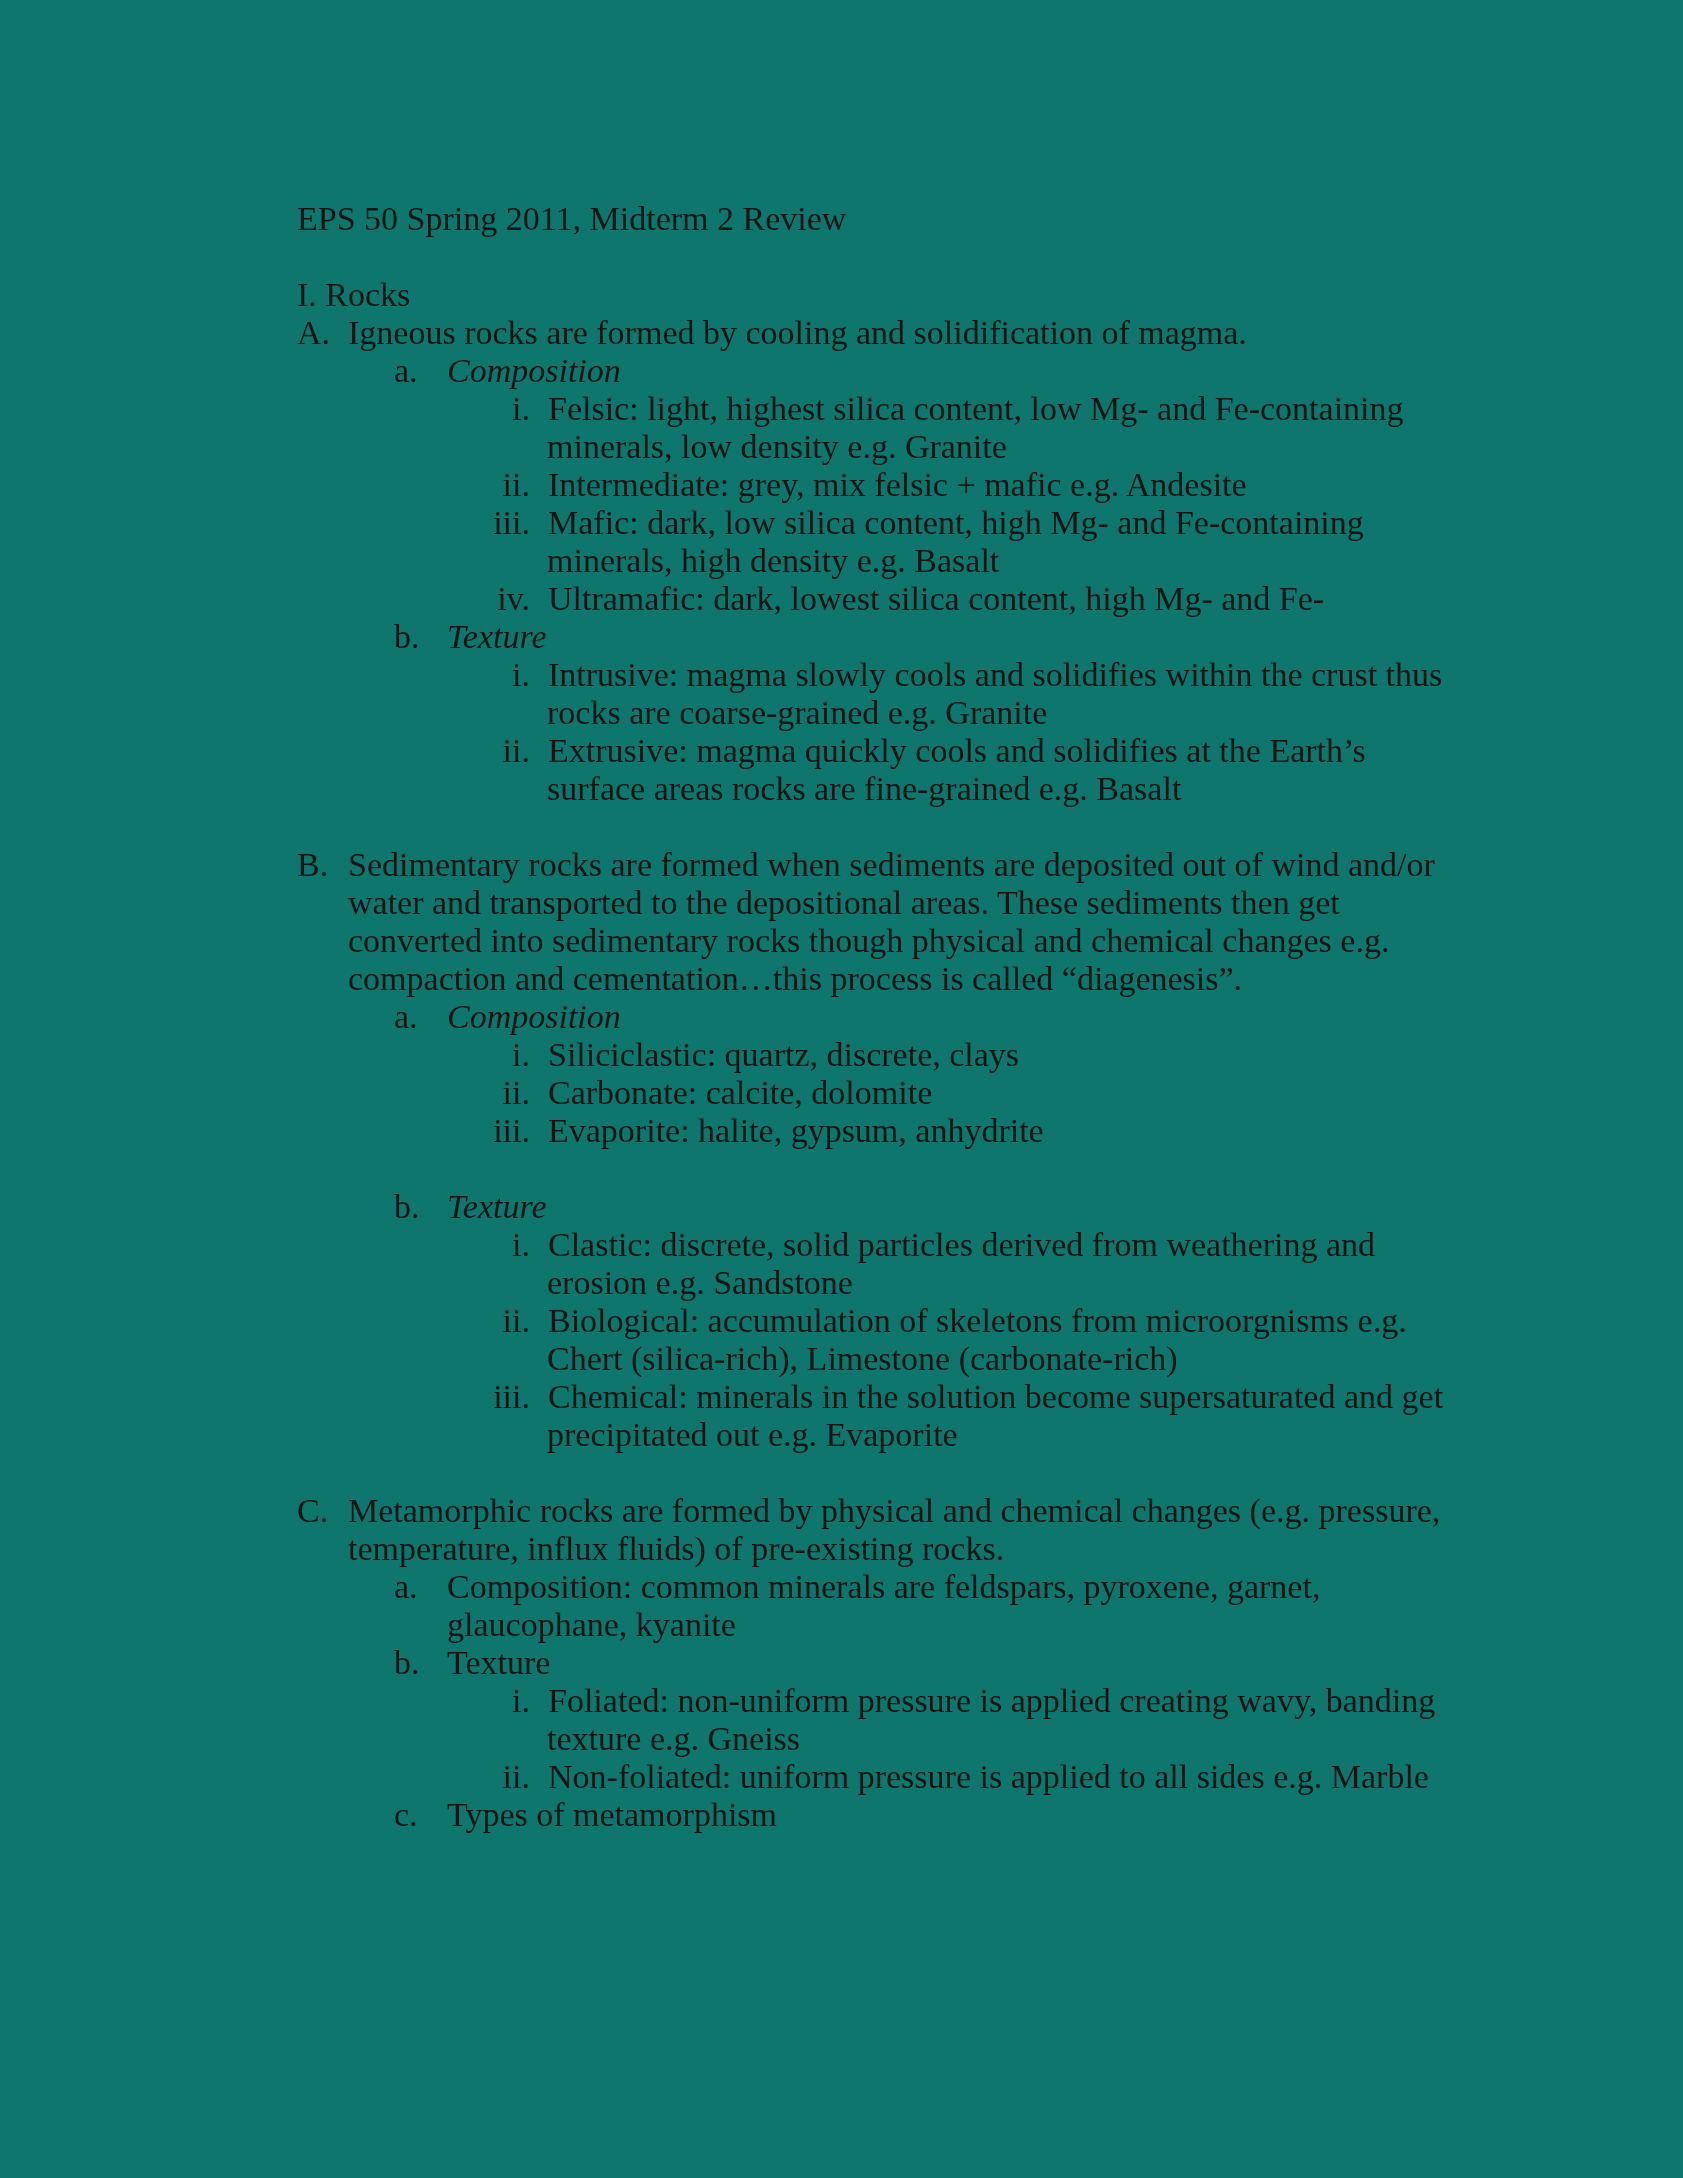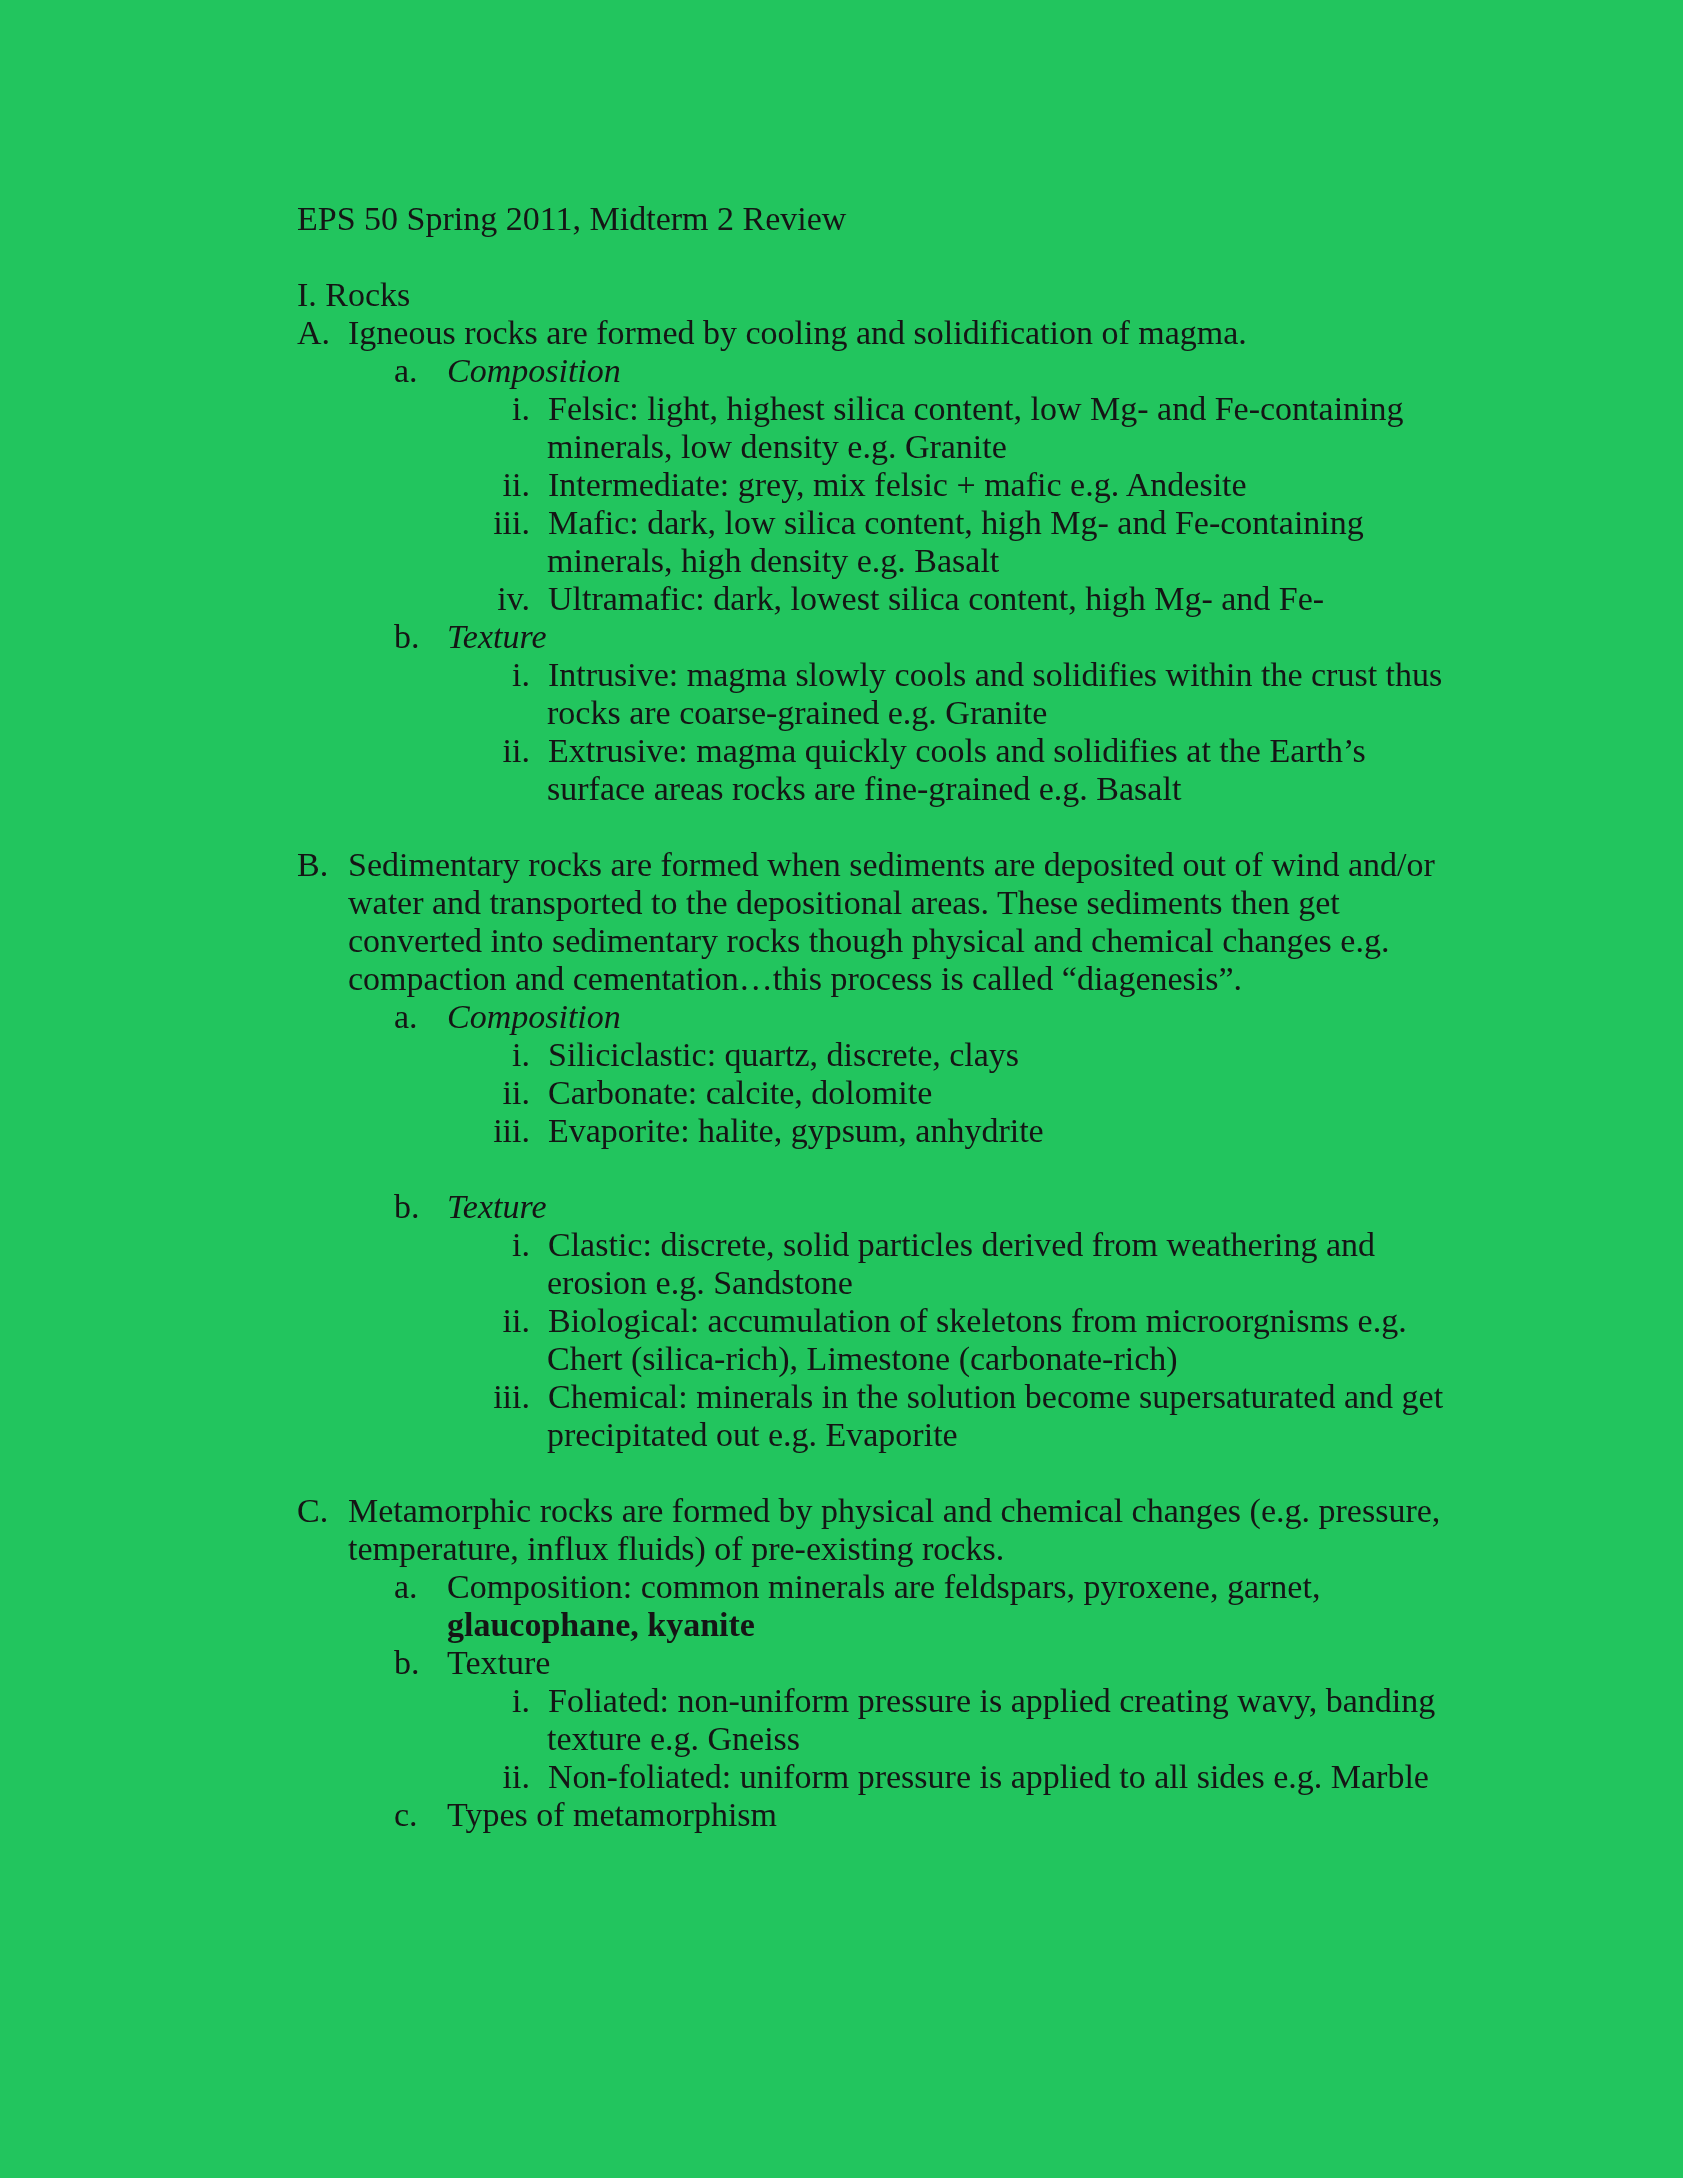--- a/index.html
+++ b/index.html
@@ -17,21 +17,21 @@
     color: #151515;
     overflow: hidden;
   }
   .page {
     position: absolute;
     top: 0; left: 0;
     width: 1683px;
     height: 2178px;
     padding-top: 200px;
     box-sizing: border-box;
-    background: #22c55e;
+    background: #0f766e;
   }
   .line { white-space: nowrap; height: 38px; }
   .blank { height: 38px; }
 
   .title   { padding-left: 297px; }
   .heading { padding-left: 297px; font-weight: normal; }
 
   .item.l1 { padding-left: 297px; }
   .item.l1 > .marker { display: inline-block; width: 51px; }
 
@@ -40,21 +40,21 @@
 
   .item.l3 { padding-left: 421px; }
   .item.l3 > .marker {
     display: inline-block;
     width: 109px;
     text-align: right;
     margin-right: 18px;
   }
 
   .cont.l1 { padding-left: 348px; }
-  .cont.l2 { padding-left: 447px; font-weight: bold; }
+  .cont.l2 { padding-left: 447px; }
   .cont.l3 { padding-left: 547px; }
 
   .bold   { font-weight: normal; }
   .italic { font-style: italic; text-align: center; }
 </style>
 </head>
 <body>
 
 <div class="page">
     <div class="line title">EPS 50 Spring 2011, Midterm 2 Review</div>

